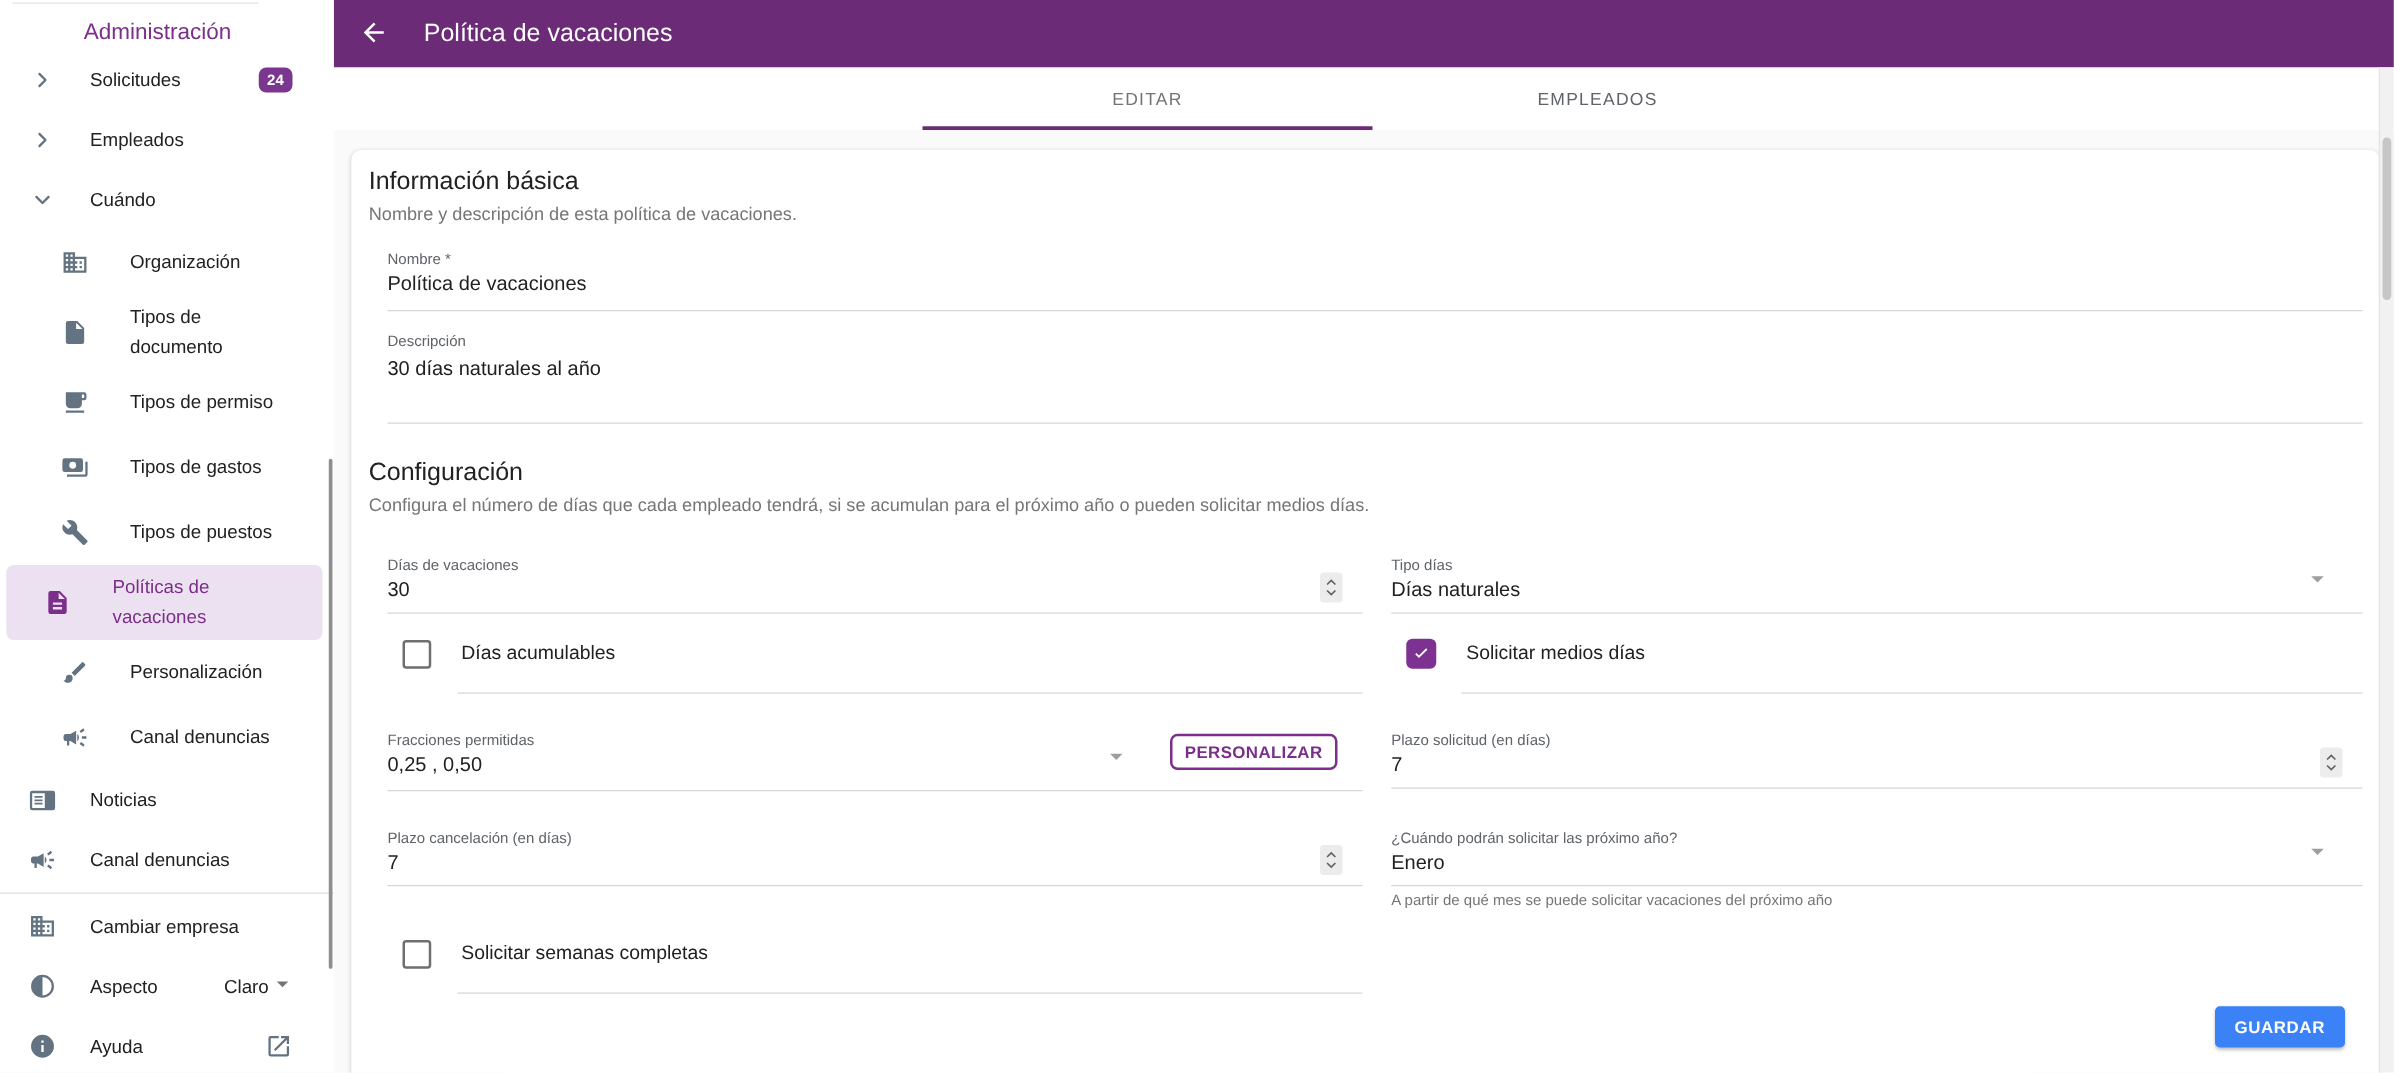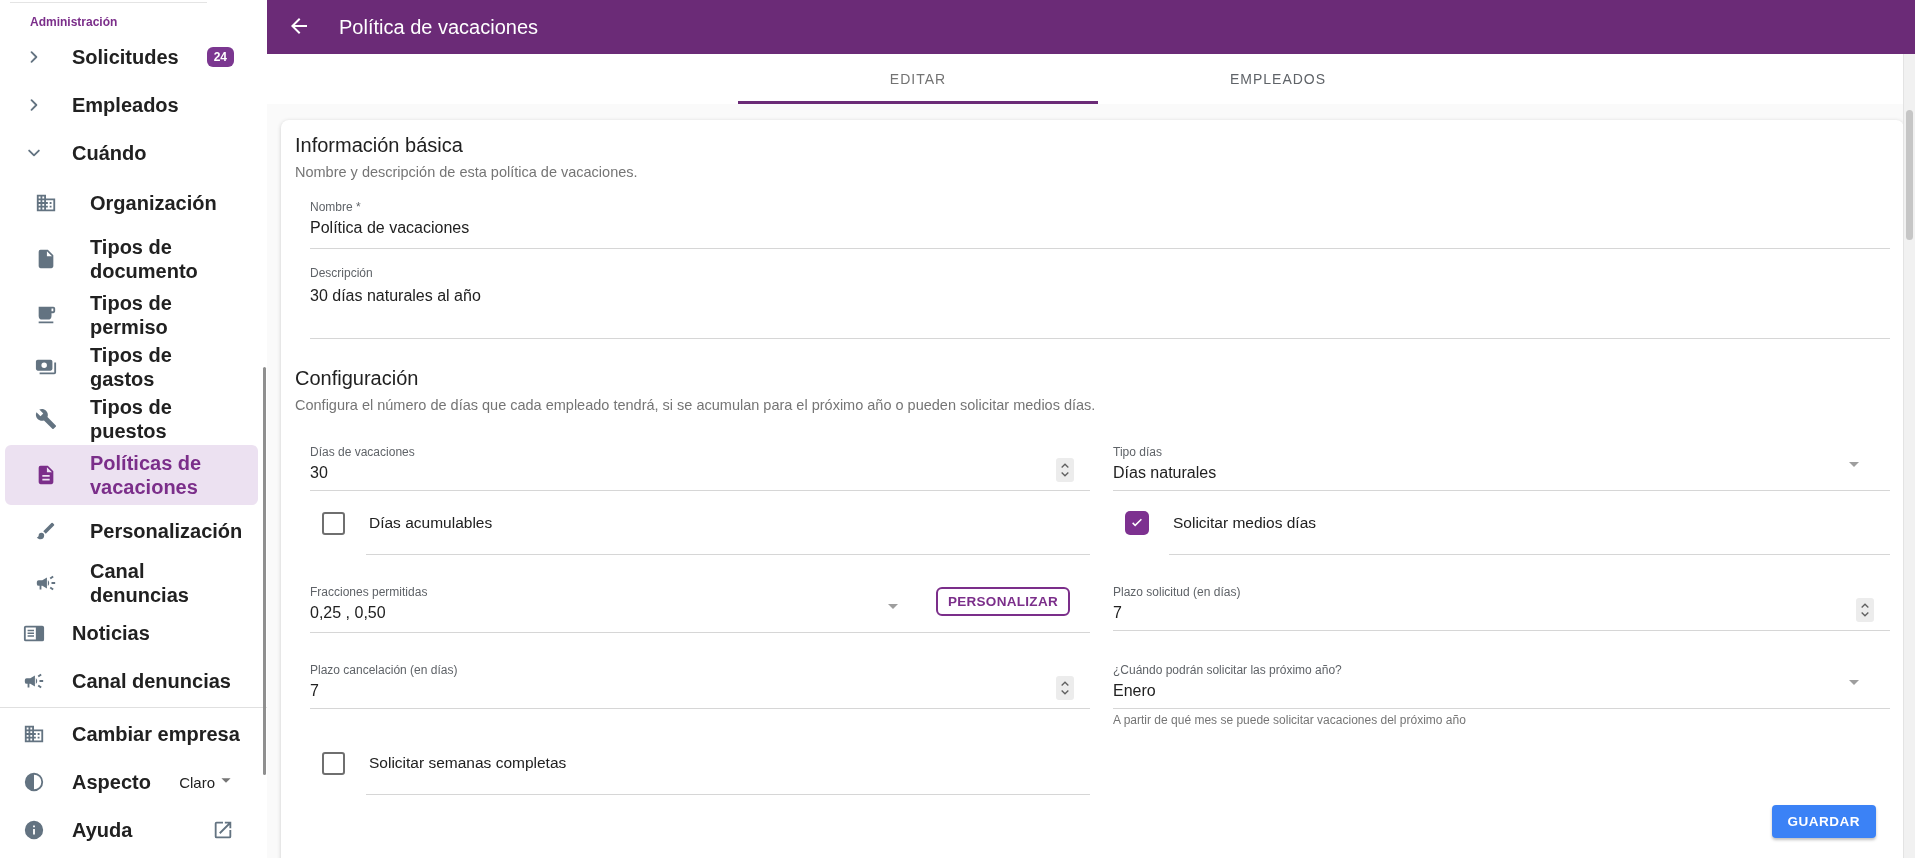--- a/index.html
+++ b/index.html
@@ -4,32 +4,32 @@
 <style>
   * { margin:0; padding:0; box-sizing:border-box; }
   html,body { width:1915px; height:858px; overflow:hidden;
     font-family:"Liberation Sans","DejaVu Sans",sans-serif; background:#fafafa; }
   .app { display:flex; width:1915px; height:858px; position:relative; }
 
   
   .sidebar { width:267px; height:858px; background:#ffffff; flex:0 0 267px;
     position:relative; z-index:3; }
   .sb-top-divider { border-top:1px solid #e4e4e4; margin:2px 60px 0 10px; }
-  .sb-title { color:#7b2e8a; font-size:12px; font-weight:bold; padding:12px 0 0 30px; }
+  .sb-title { color:#7b2e8a; font-size:18px; font-weight:normal; padding:12px 0 0 30px;margin-left:37px; }
   .nav { margin-top:4px; }
   .nav-item { display:flex; align-items:center; cursor:pointer; }
   .nav-item.lvl1 { height:48px; padding-left:22px; }
-  .nav-item.lvl2 { height:52px; padding-left:34px; }
+  .nav-item.lvl2 { height:52px; padding-left:48px; }
   .nav-item.tall { height:60px; }
   .nav-item .ic { width:24px; height:24px; flex:0 0 24px; display:flex;
     align-items:center; justify-content:center; }
   .nav-item .ic svg { width:22px; height:22px; }
   .nav-item.lvl1 .lbl { margin-left:26px; }
   .nav-item.lvl2 .lbl { margin-left:32px; width:128px; line-height:24px; }
-  .lbl { font-size:20px; font-weight:700; color:#212121; }
+  .lbl { font-size:15px; font-weight:400; color:#212121; }
   .nav-item.selected { background:#ece1f1; border-radius:6px; margin:0 9px 0 5px;
     padding-left:29px; }
   .nav-item.selected .lbl { color:#7b2e8a; }
   .badge { margin-left:auto; margin-right:33px; background:#7b3790; color:#fff;
     font-size:12px; font-weight:bold; border-radius:6px; padding:3px 7px; }
   .trailing { margin-left:auto; margin-right:30px; display:flex; align-items:center;text-align:right; }
   .trailing .tr-lbl { font-size:15px; font-weight:500; color:#212121; }
   .trailing svg { width:22px; height:22px; }
   .sb-divider { border-top:1px solid #e0e0e0; margin:2px 0; }
   .sb-scroll-thumb { position:absolute; right:1px; top:367px; width:3px; height:408px;

